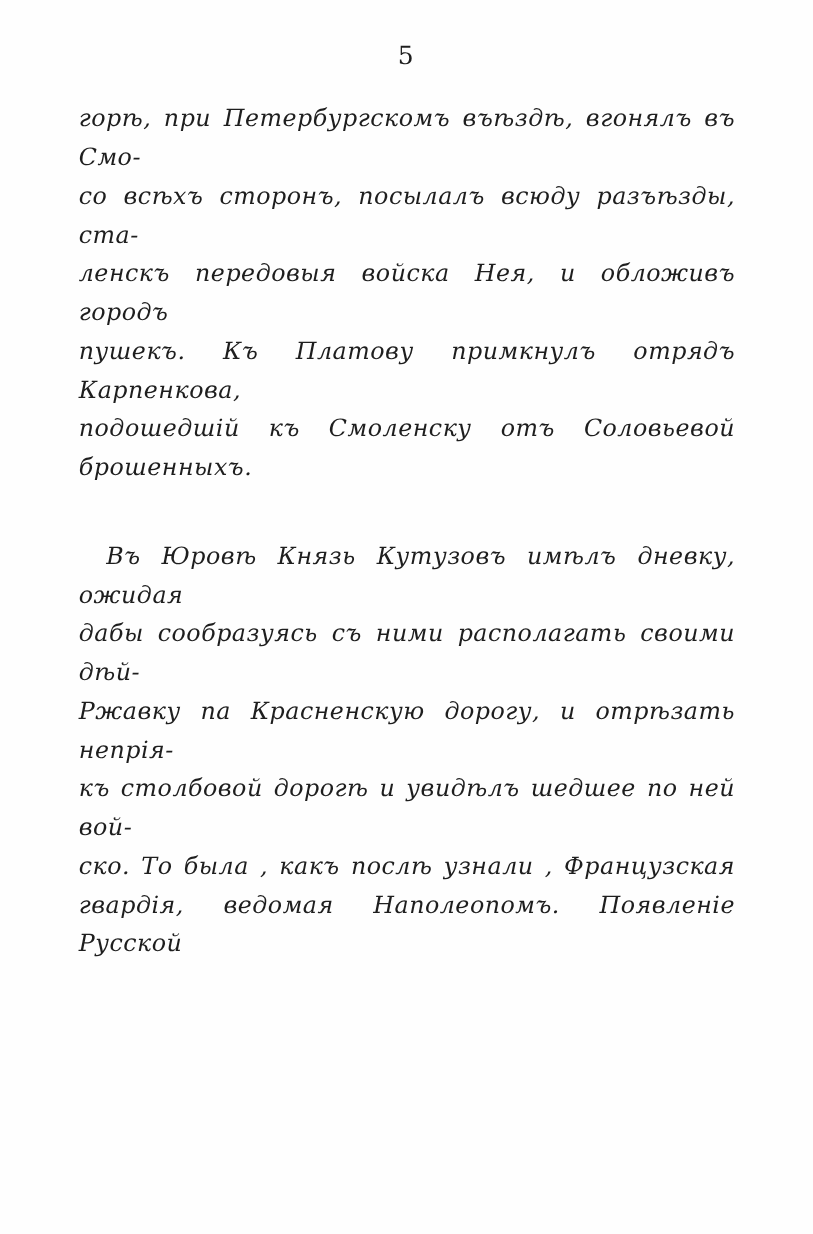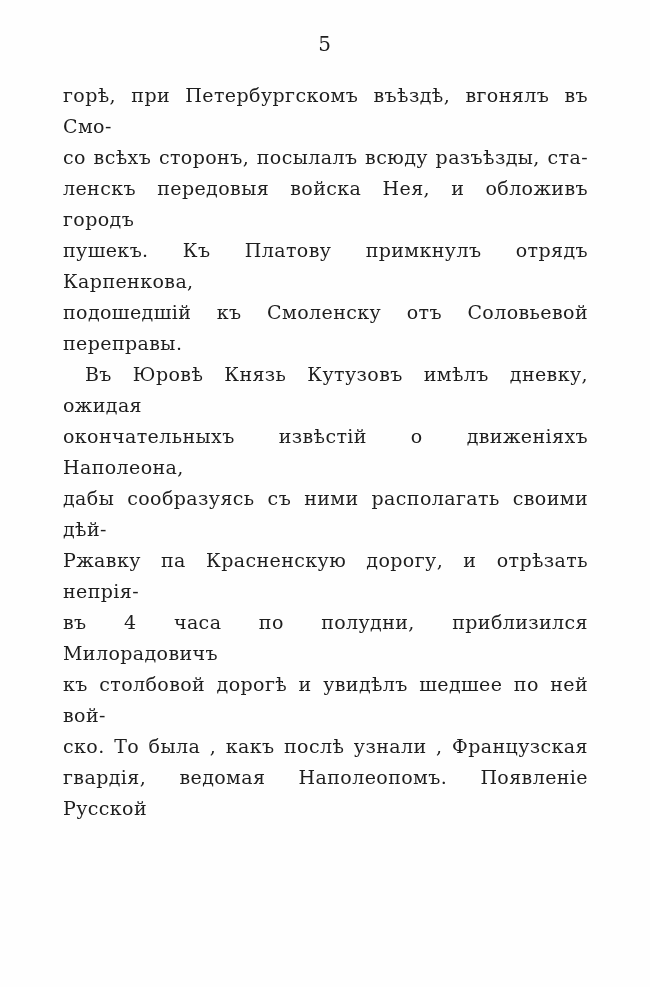--- a/index.html
+++ b/index.html
@@ -32,41 +32,41 @@
     margin-top: 24px;
     padding: 0 62px 0 63px;
     font-size: 19px;
     line-height: 31px;
     letter-spacing: 0.4px;
   }
   .line {
     text-align: justify;
     text-align-last: justify;
     white-space: normal;
+    font-style: italic;
   }
   .line.indent {
     text-indent: 22px;
+    margin-top: 40px;
   }
 </style>
 </head>
 <body>
 
 <div class="page">
   <div class="page-header">
     <span class="page-number">5</span>
   </div>
   <div class="body-text">
       <div class="line">горѣ, при Петербургскомъ въѣздѣ, вгонялъ въ Смо-</div>
       <div class="line">со всѣхъ сторонъ, посылалъ всюду разъѣзды, ста-</div>
       <div class="line">ленскъ передовыя войска Нея, и обложивъ городъ</div>
       <div class="line">пушекъ. Къ Платову примкнулъ отрядъ Карпенкова,</div>
-      <div class="line">подошедшій къ Смоленску отъ Соловьевой переправы.</div>
+      <div class="line">подошедшій къ Смоленску отъ Соловьевой брошенныхъ.</div>
       <div class="line indent">Въ Юровѣ Князь Кутузовъ имѣлъ дневку, ожидая</div>
-      <div class="line">окончательныхъ извѣстій о движеніяхъ Наполеона,</div>
       <div class="line">дабы сообразуясь съ ними располагать своими дѣй-</div>
       <div class="line">Ржавку па Красненскую дорогу, и отрѣзать непрія-</div>
-      <div class="line">въ 4 часа по полудни, приблизился Милорадовичъ</div>
       <div class="line">къ столбовой дорогѣ и увидѣлъ шедшее по ней вой-</div>
       <div class="line">ско. То была , какъ послѣ узнали , Французская</div>
       <div class="line">гвардія, ведомая Наполеопомъ. Появленіе Русской</div>
     </div>
 
 </div>
 
 </body></html>

